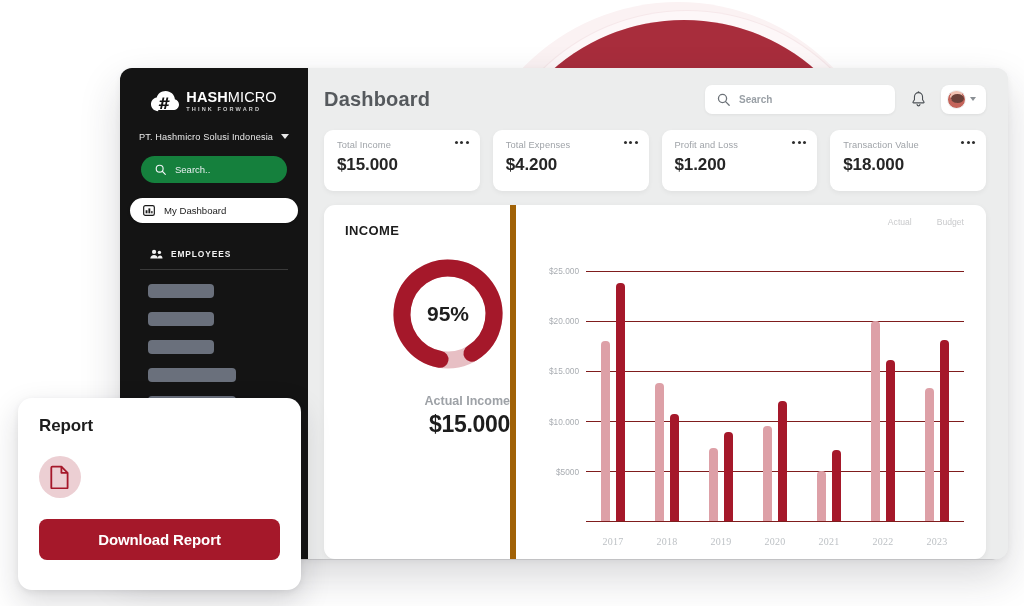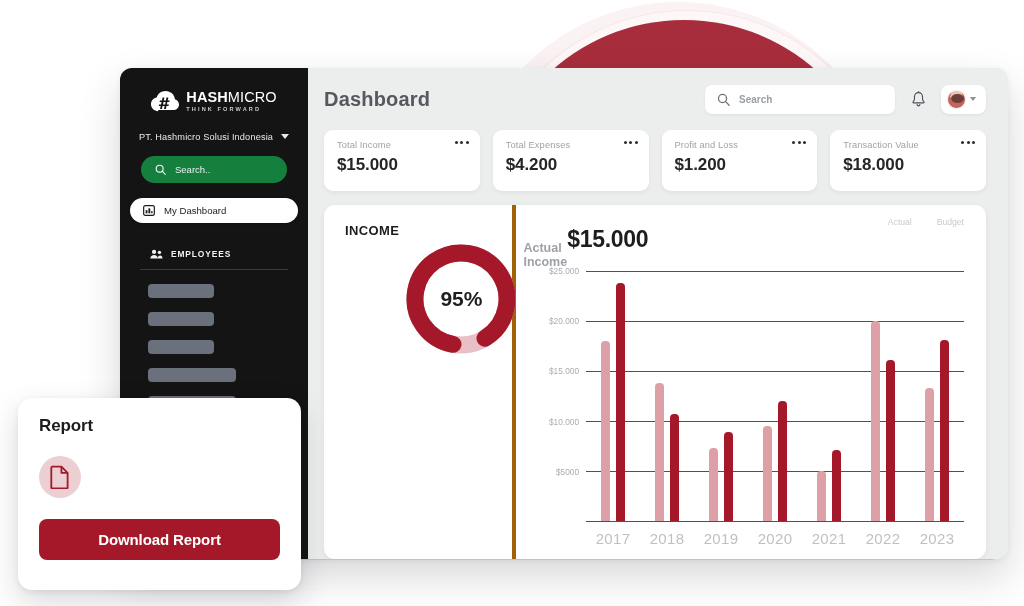--- a/index.html
+++ b/index.html
@@ -141,22 +141,22 @@
   .dots i { width:3px;height:3px;border-radius:50%;background:#2d2d2d; display:block; }
 
   
   .panel {
     margin: 14px 22px 0 16px; flex:1; background:#fff; border-radius: 11px;
     box-shadow: 0 2px 6px rgba(0,0,0,.06); display:flex; min-height:0;
     overflow:hidden;
   }
   .income-col {
     width: 192px; flex:0 0 192px; padding: 18px 0 0 0;
-    display:flex; flex-direction:row; align-items:flex-start;
-    border-right: 4px solid #a16207;
+    display:flex; flex-direction:column; align-items:flex-end;
+    border-right: 6px solid #a16207;
   }
   .income-title {
     align-self:flex-start; margin-left: 21px;
     font-size: 13px; font-weight: 800; color:#1d1d1d; letter-spacing:.4px;
   }
   .donut-wrap { margin-top: 14px; position:relative; width: 124px; height: 124px; }
   .donut-pct {
     position:absolute; inset:0; display:flex; align-items:center; justify-content:center;
     font-size: 21px; font-weight: 800; color:#1e1e1e;
   }
@@ -164,32 +164,32 @@
   .actual-value { margin-top: 3px; font-size: 23px; font-weight: 800; color:#1d1d1d; letter-spacing:-.3px; }
 
   .chart-col { flex:1; min-width:0; position:relative; padding: 12px 16px 8px 10px; }
   .legend {
     position:absolute; right: 22px; top: 12px; display:flex; gap: 25px;
   }
   .legend span { font-size: 8.6px; color:#c9cacc; }
   .chartbox { position:absolute; left: 14px; right: 16px; top: 44px; bottom: 8px; }
 
   .plot { position:absolute; left: 56px; right: 6px; top: 2px; bottom: 30px; }
-  .gridline { position:absolute; left:0; right:0; height:1px; background:#6d28d9; }
+  .gridline { position:absolute; left:0; right:0; height:1px; background:#7f1d1d; }
   .ytick {
     position:absolute; right: calc(100% + 7px); transform: translateY(-50%);
     font-size: 8.3px; color:#a9adb2; white-space:nowrap;
   }
   .bars { position:absolute; inset:0; display:flex; align-items:flex-end; }
   .group { flex:1; display:flex; align-items:flex-end; justify-content:center; gap: 6px; position:relative; height:100%; }
   .bar { width: 9px; border-radius: 4px 4px 0 0; }
   .bar.actual { background:#dda0a7; }
   .bar.budget { background:#a5182a; }
   .xlabels { position:absolute; left:56px; right:6px; bottom: 4px; display:flex; }
-  .xlabels span { flex:1; text-align:center; font-size: 15px; color:#bdc1c5; letter-spacing:.3px; }
+  .xlabels span { flex:1; text-align:center; font-size: 10px; color:#bdc1c5; letter-spacing:.3px;font-family:Liberation Serif, serif; }
 
   
   .report-card {
     position:absolute; left: 18px; top: 398px; width: 283px; height: 192px;
     background:#fff; border-radius: 14px;
     box-shadow: 0 12px 30px rgba(30,30,40,.17), 0 2px 6px rgba(0,0,0,.07);
     padding: 18px 21px 0 21px;
   }
   .report-title { font-size: 17px; font-weight: 800; color:#1d1d1d; letter-spacing:-.1px; }
   .report-row { display:flex; align-items:center; gap:14px; margin-top: 20px; }

